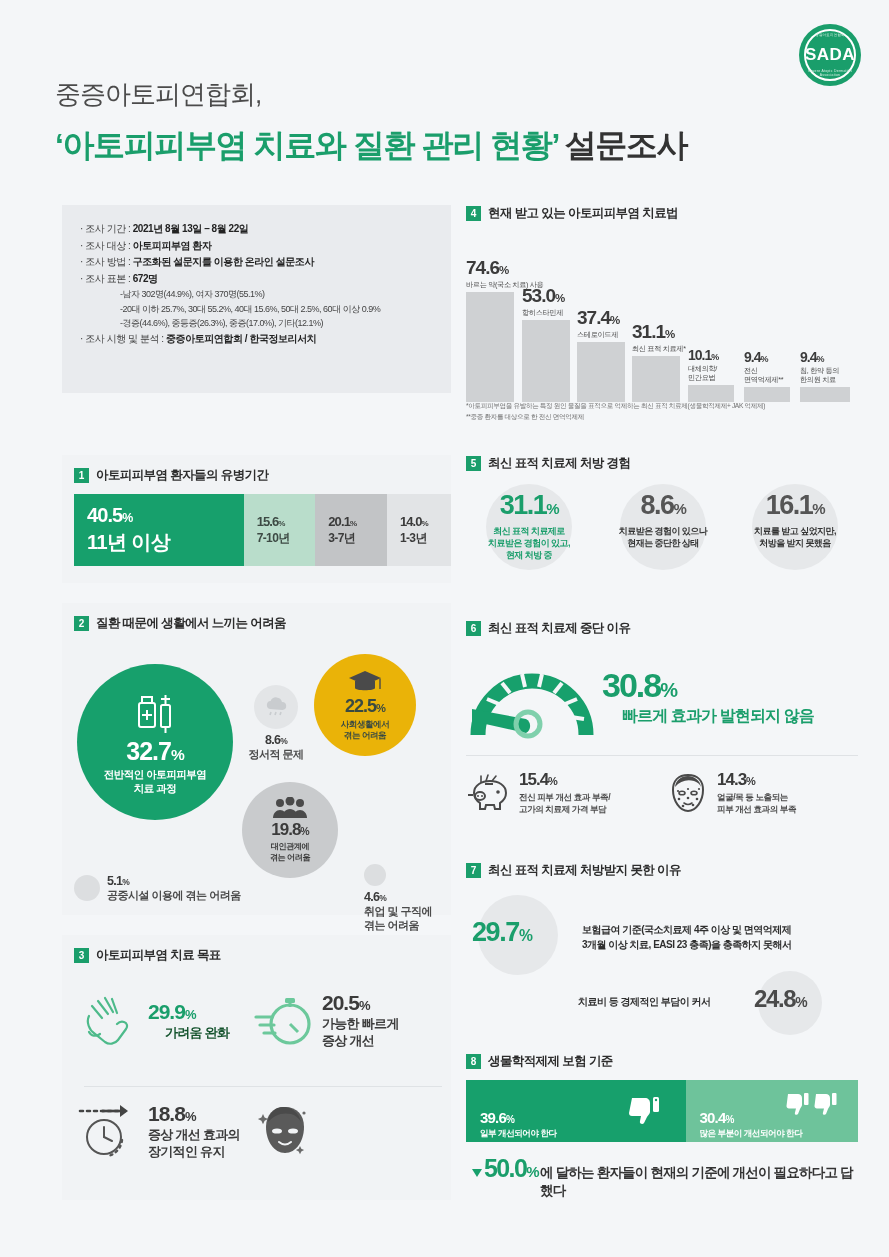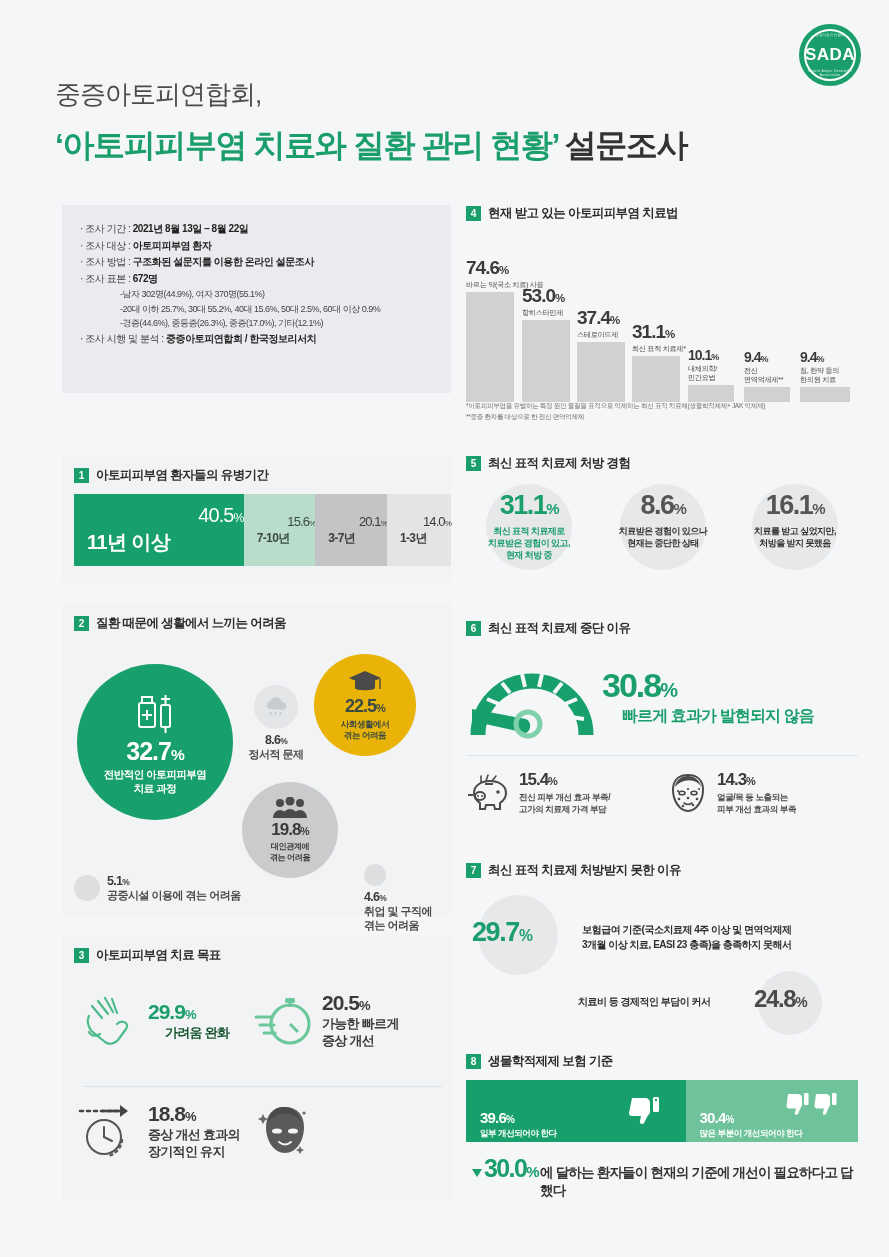--- a/index.html
+++ b/index.html
@@ -52,21 +52,21 @@
   .bar-col .nm { font-size:7.2px; color:#4a4a4a; line-height:1.25; letter-spacing:-.35px; margin-top:1px; white-space:nowrap;}
   .bar-col .bx { background:#cfd1d3; margin-top:3px; }
   .bar-col.small .val { font-size:14px; }
   .bar-col.small .val .pc { font-size:9px; }
   .foot { position:absolute; left:466px; top:400px; font-size:6.6px; color:#6d6d6d; line-height:1.7; letter-spacing:-.35px;}
 
   
   #sec1 { left:62px; top:455px; width:389px; height:128px; background:#f1f3f5; padding:12px 0 0 12px; }
   .dur { display:flex; height:72px; width:377px; margin-top:6px; }
   .dur .seg { display:flex; flex-direction:column; justify-content:center; padding-left:13px; }
-  .dur .p { font-weight:normal; letter-spacing:-.9px;text-align:right; }
+  .dur .p { font-weight:bold; letter-spacing:-.9px; }
   .dur .p .pc { font-size:.62em; }
   .dur .l { font-weight:bold; letter-spacing:-.6px; }
   .dur .s0 { background:#17a06c; color:#fff; width:45%; }
   .dur .s0 .p { font-size:20px; } .dur .s0 .l { font-size:20px; margin-top:2px;}
   .dur .s1 { background:#b9ddcb; color:#3d4a44; width:19%; }
   .dur .s2 { background:#c2c4c6; color:#3b3b3b; width:19%; }
   .dur .s3 { background:#e2e4e6; color:#3b3b3b; width:17%; }
   .dur .s1 .p,.dur .s2 .p,.dur .s3 .p { font-size:13px; }
   .dur .s1 .l,.dur .s2 .l,.dur .s3 .l { font-size:12px; font-weight:bold; margin-top:1px;}
 
@@ -481,21 +481,21 @@
   </div>
 
   <div class="card" id="sec7">
     <div class="sec-head">
       <div class="sec-num">7</div>
       <div class="sec-title">최신 표적 치료제 처방받지 못한 이유</div>
     </div>
     <div class="r7">
       <div class="disc" style="left:12px;top:6px;width:80px;height:80px;"></div>
       <div class="pv" style="left:6px;top:28px;font-size:27px;color:#1a9e6b;"><span>29.7</span><span class="pc">%</span></div>
-      <div class="tx" style="left:116px;top:34px;text-align:right;"><span>보험급여 기준(국소치료제 4주 이상 및 면역억제제</span><br><span>3개월 이상 치료, EASI 23 충족)을 충족하지 못해서</span></div>
+      <div class="tx" style="left:116px;top:34px;"><span>보험급여 기준(국소치료제 4주 이상 및 면역억제제</span><br><span>3개월 이상 치료, EASI 23 충족)을 충족하지 못해서</span></div>
 
       <div class="disc" style="left:292px;top:82px;width:64px;height:64px;"></div>
       <div class="tx" style="left:112px;top:106px;">치료비 등 경제적인 부담이 커서</div>
       <div class="pv" style="left:288px;top:96px;font-size:24px;color:#4a4a4a;"><span>24.8</span><span class="pc">%</span></div>
     </div>
   </div>
 
   <div class="card" id="sec8">
     <div class="sec-head">
       <div class="sec-num">8</div>
@@ -517,18 +517,18 @@
         <svg width="56" height="26" viewBox="0 0 56 26" style="position:absolute;right:16px;top:12px;">
           <path d="M2 2 h10 c2 0 4 1.5 4 4 v7 c0 1.5-1.5 2.5-2 4l-2 5c-1 1.5-4 0.8-3-1.5l1-4h-7c-1.5 0-2.5-1-2.5-2.5z" fill="#fff"></path>
           <rect x="18" y="1" width="4.5" height="12" rx="1" fill="#fff"></rect>
           <path d="M30 2 h10 c2 0 4 1.5 4 4 v7 c0 1.5-1.5 2.5-2 4l-2 5c-1 1.5-4 0.8-3-1.5l1-4h-7c-1.5 0-2.5-1-2.5-2.5z" fill="#fff"></path>
           <rect x="46" y="1" width="4.5" height="12" rx="1" fill="#fff"></rect>
         </svg>
       </div>
     </div>
     <div class="total8">
       <div class="tick"></div>
-      <div class="pv"><span>30.0</span><span class="pc">%</span></div>
+      <div class="pv"><span>50.0</span><span class="pc">%</span></div>
       <div class="lb">에 달하는 환자들이 현재의 기준에 개선이 필요하다고 답했다</div>
     </div>
   </div>
 
 </div>
 
 </body></html>

